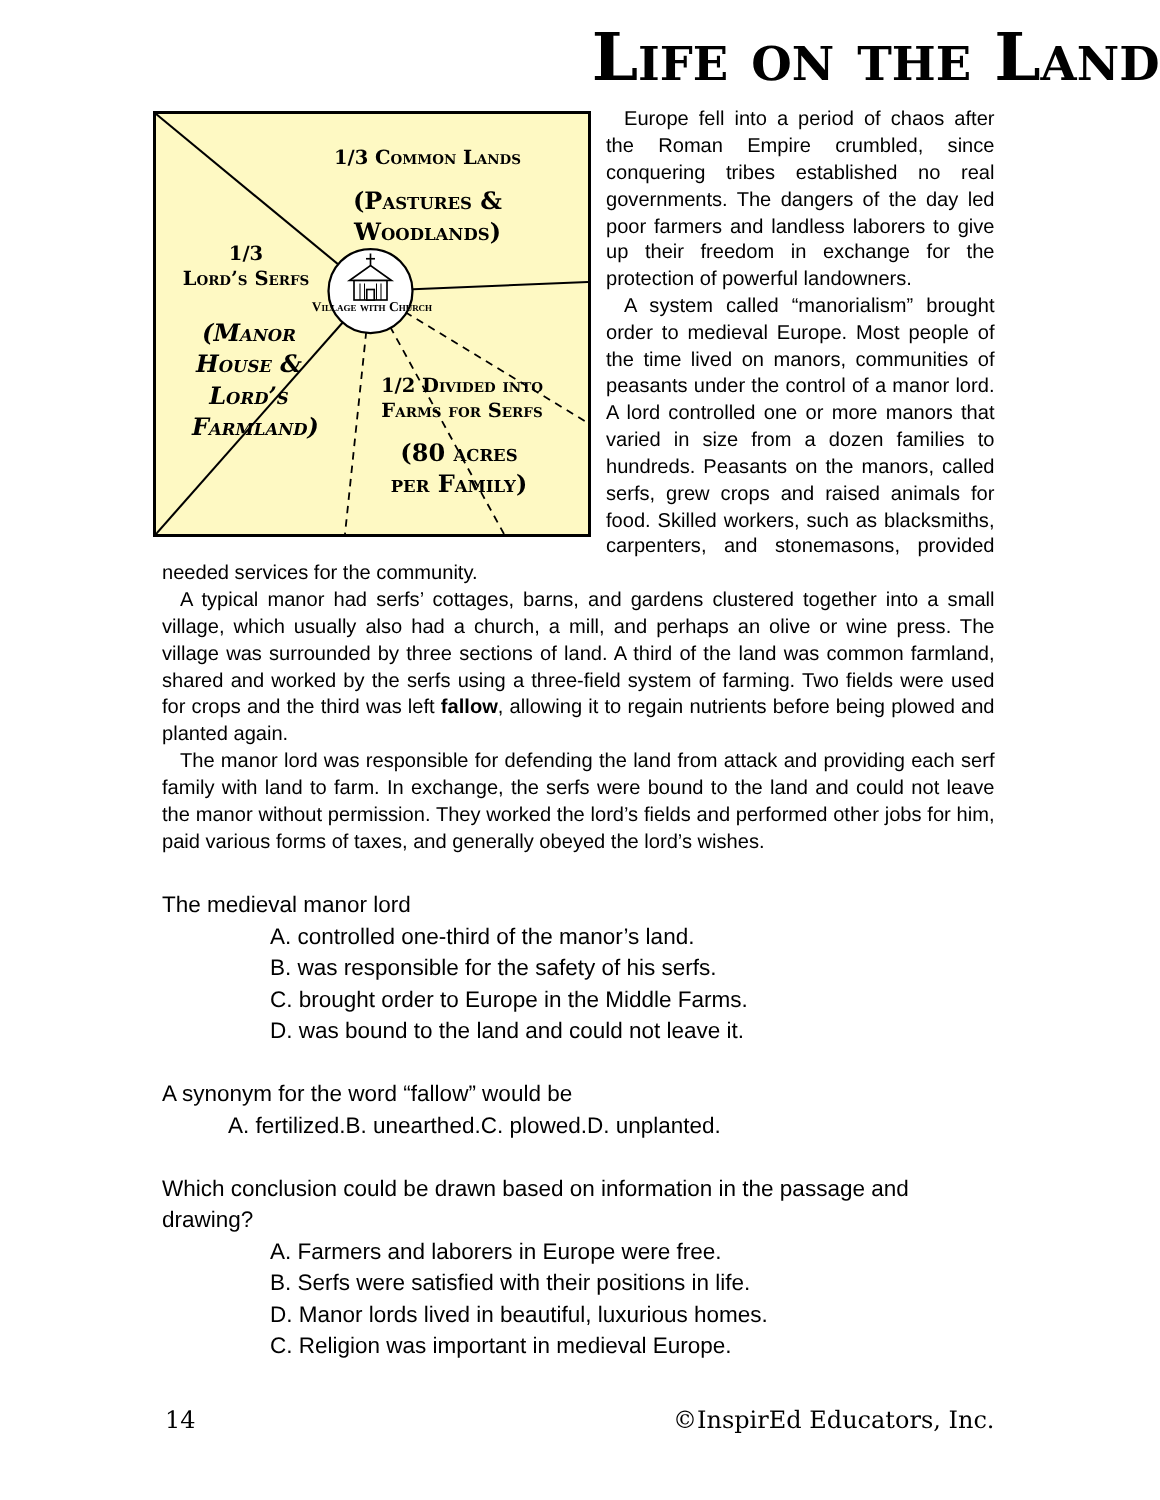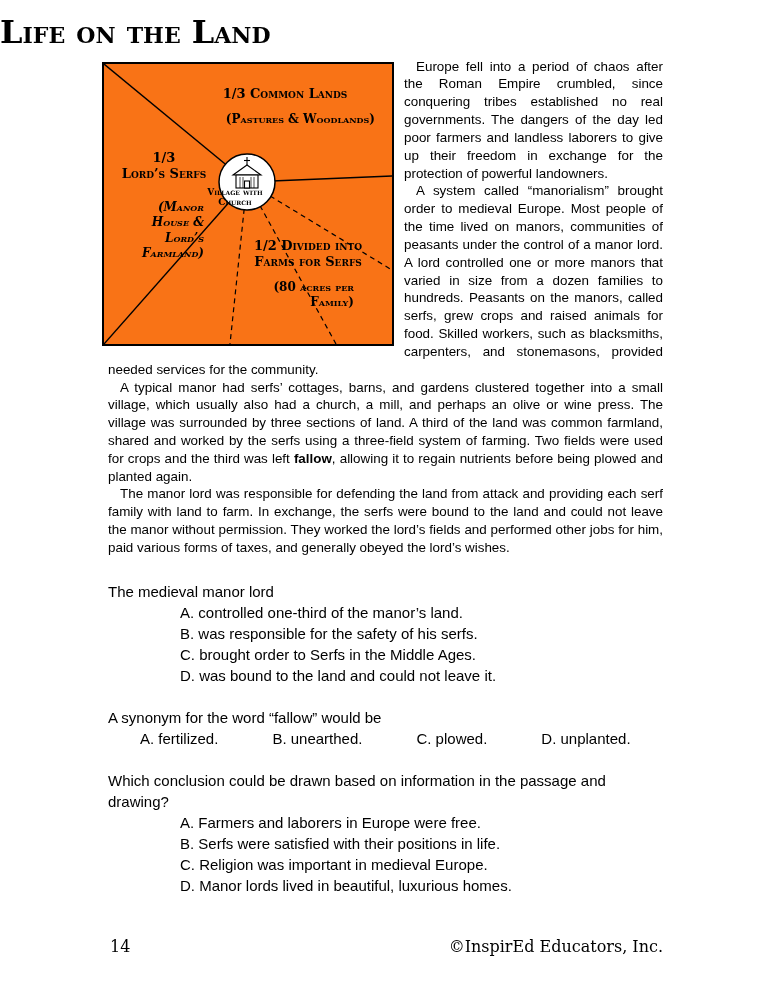--- a/index.html
+++ b/index.html
@@ -8,72 +8,72 @@
     position: relative;
     width: 773px;
     height: 1000px;
     background: #fff;
     color: #000;
     font-family: "Liberation Sans", sans-serif;
     overflow: hidden;
   }
   .title {
     margin: 16px 0 8px;
-    text-align: left;
+    text-align: right;
     font-family: "DejaVu Serif", serif;
     font-variant: small-caps;
     font-weight: 700;
-    font-size: 32px;
+    font-size: 44px;
     letter-spacing: 0px;
     line-height: 1.05;
   }
   .content { margin: 0 110px 0 108px; }
 
   
   .diagram {
     position: relative;
     float: left;
     width: 292px;
     height: 284px;
     border: 2px solid #000;
     margin: 4px 10px 4px -6px;
-    background: #f97316;
+    background: #fef9c3;
   }
   .diagram svg { position: absolute; left: 0; top: 0; }
   .dlabel {
     position: absolute;
     transform: translateX(-50%);
     text-align: center;
     font-family: "DejaVu Serif", serif;
     font-variant: small-caps;
     font-weight: 700;
     font-size: 13px;
     line-height: 1.3;
     white-space: normal;
   }
-  .dlabel.sub { font-size: 12px; text-align: right; }
+  .dlabel.sub { font-size: 16px; }
   .dlabel.tiny { font-size: 9px; line-height: 1.2; }
 
   
   .para {
     margin: 0;
     text-indent: 12px;
     font-size: 13.4px;
     line-height: 1.33;
     text-align: justify;
   }
   .fallow { font-weight: 700; }
 
   
   .questions { margin-top: 24px; font-size: 15px; line-height: 1.4; }
   .question { margin-bottom: 21px; }
   .stem { text-align: left; }
   .opts { margin-left: 72px; }
   .opts div { margin: 0; }
-  .opts-row { margin-left: 32px; display: flex; gap: 54px; }
+  .opts-row { margin-left: 44px; display: flex; }
 
   .footer {
     position: absolute;
     left: 110px;
     right: 110px;
     bottom: 44px;
     display: flex;
     justify-content: space-between;
     font-family: "DejaVu Serif", serif;
     font-size: 16px;
@@ -118,62 +118,62 @@
 
         <div class="dlabel" style="left:181px; top:22px; width:170px;">1/3 Common Lands</div>
         <div class="dlabel sub" style="left:181px; top:48px; width:180px;">(Pastures &amp; Woodlands)</div>
 
         <div class="dlabel" style="left:60px; top:86px; width:100px;">
           <div>1/3</div>
           <div>Lord’s Serfs</div>
         </div>
         <div class="dlabel sub" style="left:62px; top:136px; width:76px;font-style:italic;">(Manor House &amp; Lord’s Farmland)</div>
 
-        <div class="dlabel tiny" style="left:131px; top:123px; width:88px;">Village with Church</div>
+        <div class="dlabel tiny" style="left:144px; top:123px; width:88px;font-family:Liberation Serif, serif;">Village with Church</div>
 
         <div class="dlabel" style="left:204px; top:174px; width:152px;">1/2 Divided into Farms for Serfs</div>
         <div class="dlabel sub" style="left:202px; top:216px; width:96px;">(80 acres per Family)</div>
       </div>
 
       <p class="para">Europe fell into a period of chaos after the Roman Empire crumbled, since conquering tribes established no real governments. The dangers of the day led poor farmers and landless laborers to give up their freedom in exchange for the protection of powerful landowners.</p>
       <p class="para">A system called “manorialism” brought order to medieval Europe. Most people of the time lived on manors, communities of peasants under the control of a manor lord. A lord controlled one or more manors that varied in size from a dozen families to hundreds. Peasants on the manors, called serfs, grew crops and raised animals for food. Skilled workers, such as blacksmiths, carpenters, and stonemasons, provided needed services for the community.</p>
       <p class="para"><span>A typical manor had serfs’ cottages, barns, and gardens clustered together into a small village, which usually also had a church, a mill, and perhaps an olive or wine press. The village was surrounded by three sections of land. A third of the land was common farmland, shared and worked by the serfs using a three-field system of farming. Two fields were used for crops and the third was left </span><span class="fallow">fallow</span><span>, allowing it to regain nutrients before being plowed and planted again.</span></p>
       <p class="para">The manor lord was responsible for defending the land from attack and providing each serf family with land to farm. In exchange, the serfs were bound to the land and could not leave the manor without permission. They worked the lord’s fields and performed other jobs for him, paid various forms of taxes, and generally obeyed the lord’s wishes.</p>
 
     </div>
 
     <div class="questions">
 
       <div class="question">
         <div class="stem">The medieval manor lord</div>
         <div class="opts">
           <div>A.  controlled one-third of the manor’s land.</div>
           <div>B.  was responsible for the safety of his serfs.</div>
-          <div>C.  brought order to Serfs in the Middle Ages.</div>
+          <div>C.  brought order to Europe in the Middle Farms.</div>
           <div>D.  was bound to the land and could not leave it.</div>
         </div>
       </div>
 
       <div class="question">
         <div class="stem">A synonym for the word “fallow” would be</div>
         <div class="opts-row">
           <span>A. fertilized.</span>
           <span>B. unearthed.</span>
           <span>C. plowed.</span>
           <span>D. unplanted.</span>
         </div>
       </div>
 
       <div class="question">
         <div class="stem">Which conclusion could be drawn based on information in the passage and drawing?</div>
         <div class="opts">
           <div>A.  Farmers and laborers in Europe were free.</div>
           <div>B.  Serfs were satisfied with their positions in life.</div>
+          <div>D.  Manor lords lived in beautiful, luxurious homes.</div>
           <div>C.  Religion was important in medieval Europe.</div>
-          <div>D.  Manor lords lived in beautiful, luxurious homes.</div>
         </div>
       </div>
 
     </div>
   </div>
 
   <div class="footer">
     <span>14</span>
     <span>©InspirEd Educators, Inc.</span>
   </div>

